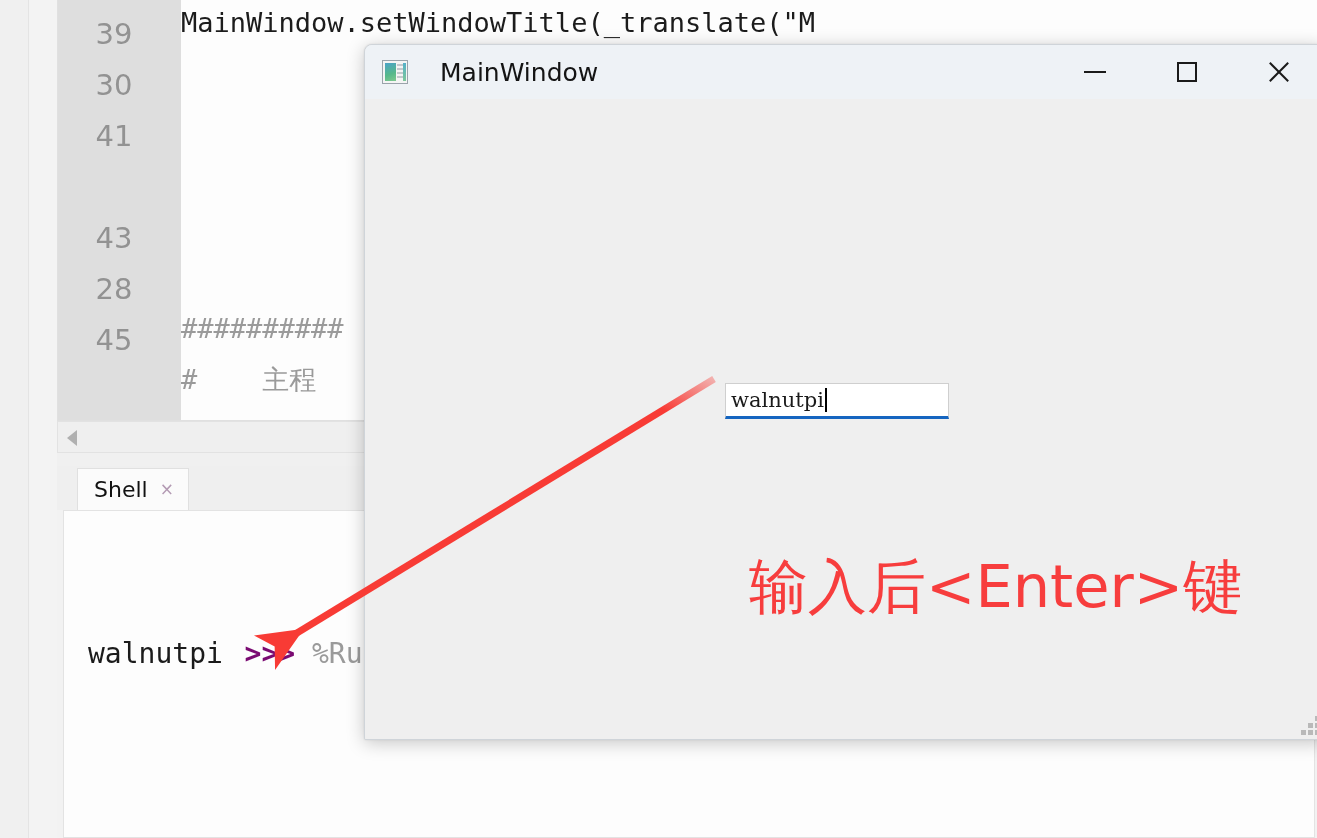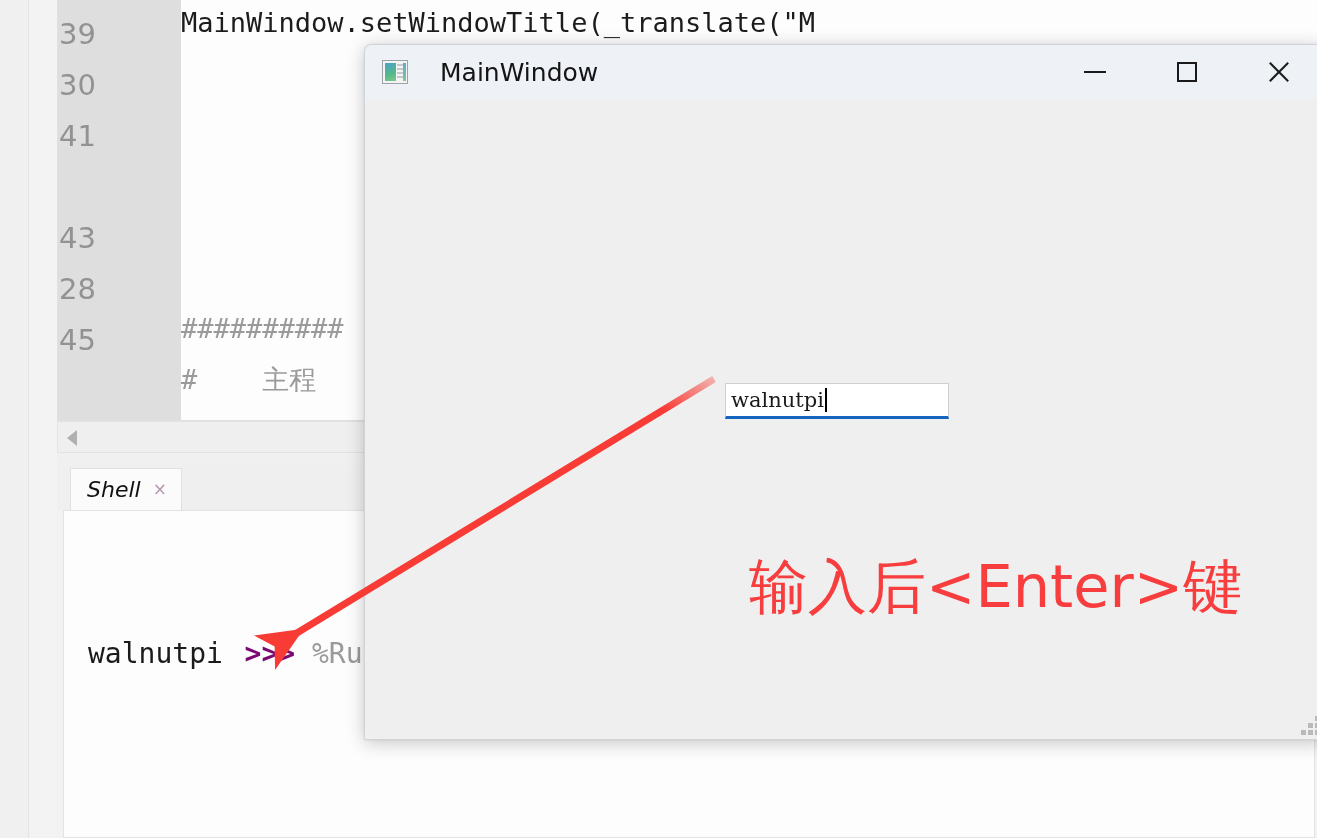--- a/index.html
+++ b/index.html
@@ -61,21 +61,21 @@
     position: absolute;
     left: 0; top: 0;
     width: 123px;
     height: 432px;
     background: #dedede;
   }
   .gutter-line {
     position: absolute;
     right: 12px;
     width: 110px;
-    text-align: left;
+    text-align: center;
     color: #929292;
     font-family: "DejaVu Sans", sans-serif;
     font-size: 29px;
     line-height: 51px;
     height: 51px;
   }
   .code-area {
     position: absolute;
     left: 123px;
     top: 0;
@@ -130,30 +130,29 @@
   }
   .shell-tabstrip {
     position: absolute;
     left: 0; top: 0;
     width: 1260px;
     height: 44px;
     background: #efefef;
   }
   .shell-tab {
     position: absolute;
-    left: 13px; top: 2px;
+    left: 20px; top: 2px;
     height: 42px;
     padding: 0 14px 0 16px;
     background: #fbfbfb;
     border: 1px solid #e0e0e0;
     border-bottom: none;
     display: flex;
     align-items: center;
     box-sizing: border-box;
-    font-style: italic;
   }
   .shell-tab-label {
     font-family: "DejaVu Sans", sans-serif;
     font-size: 22px;
     color: #111111;
     font-weight: 500;
   }
   .shell-tab-close {
     margin-left: 12px;
     font-size: 17px;

